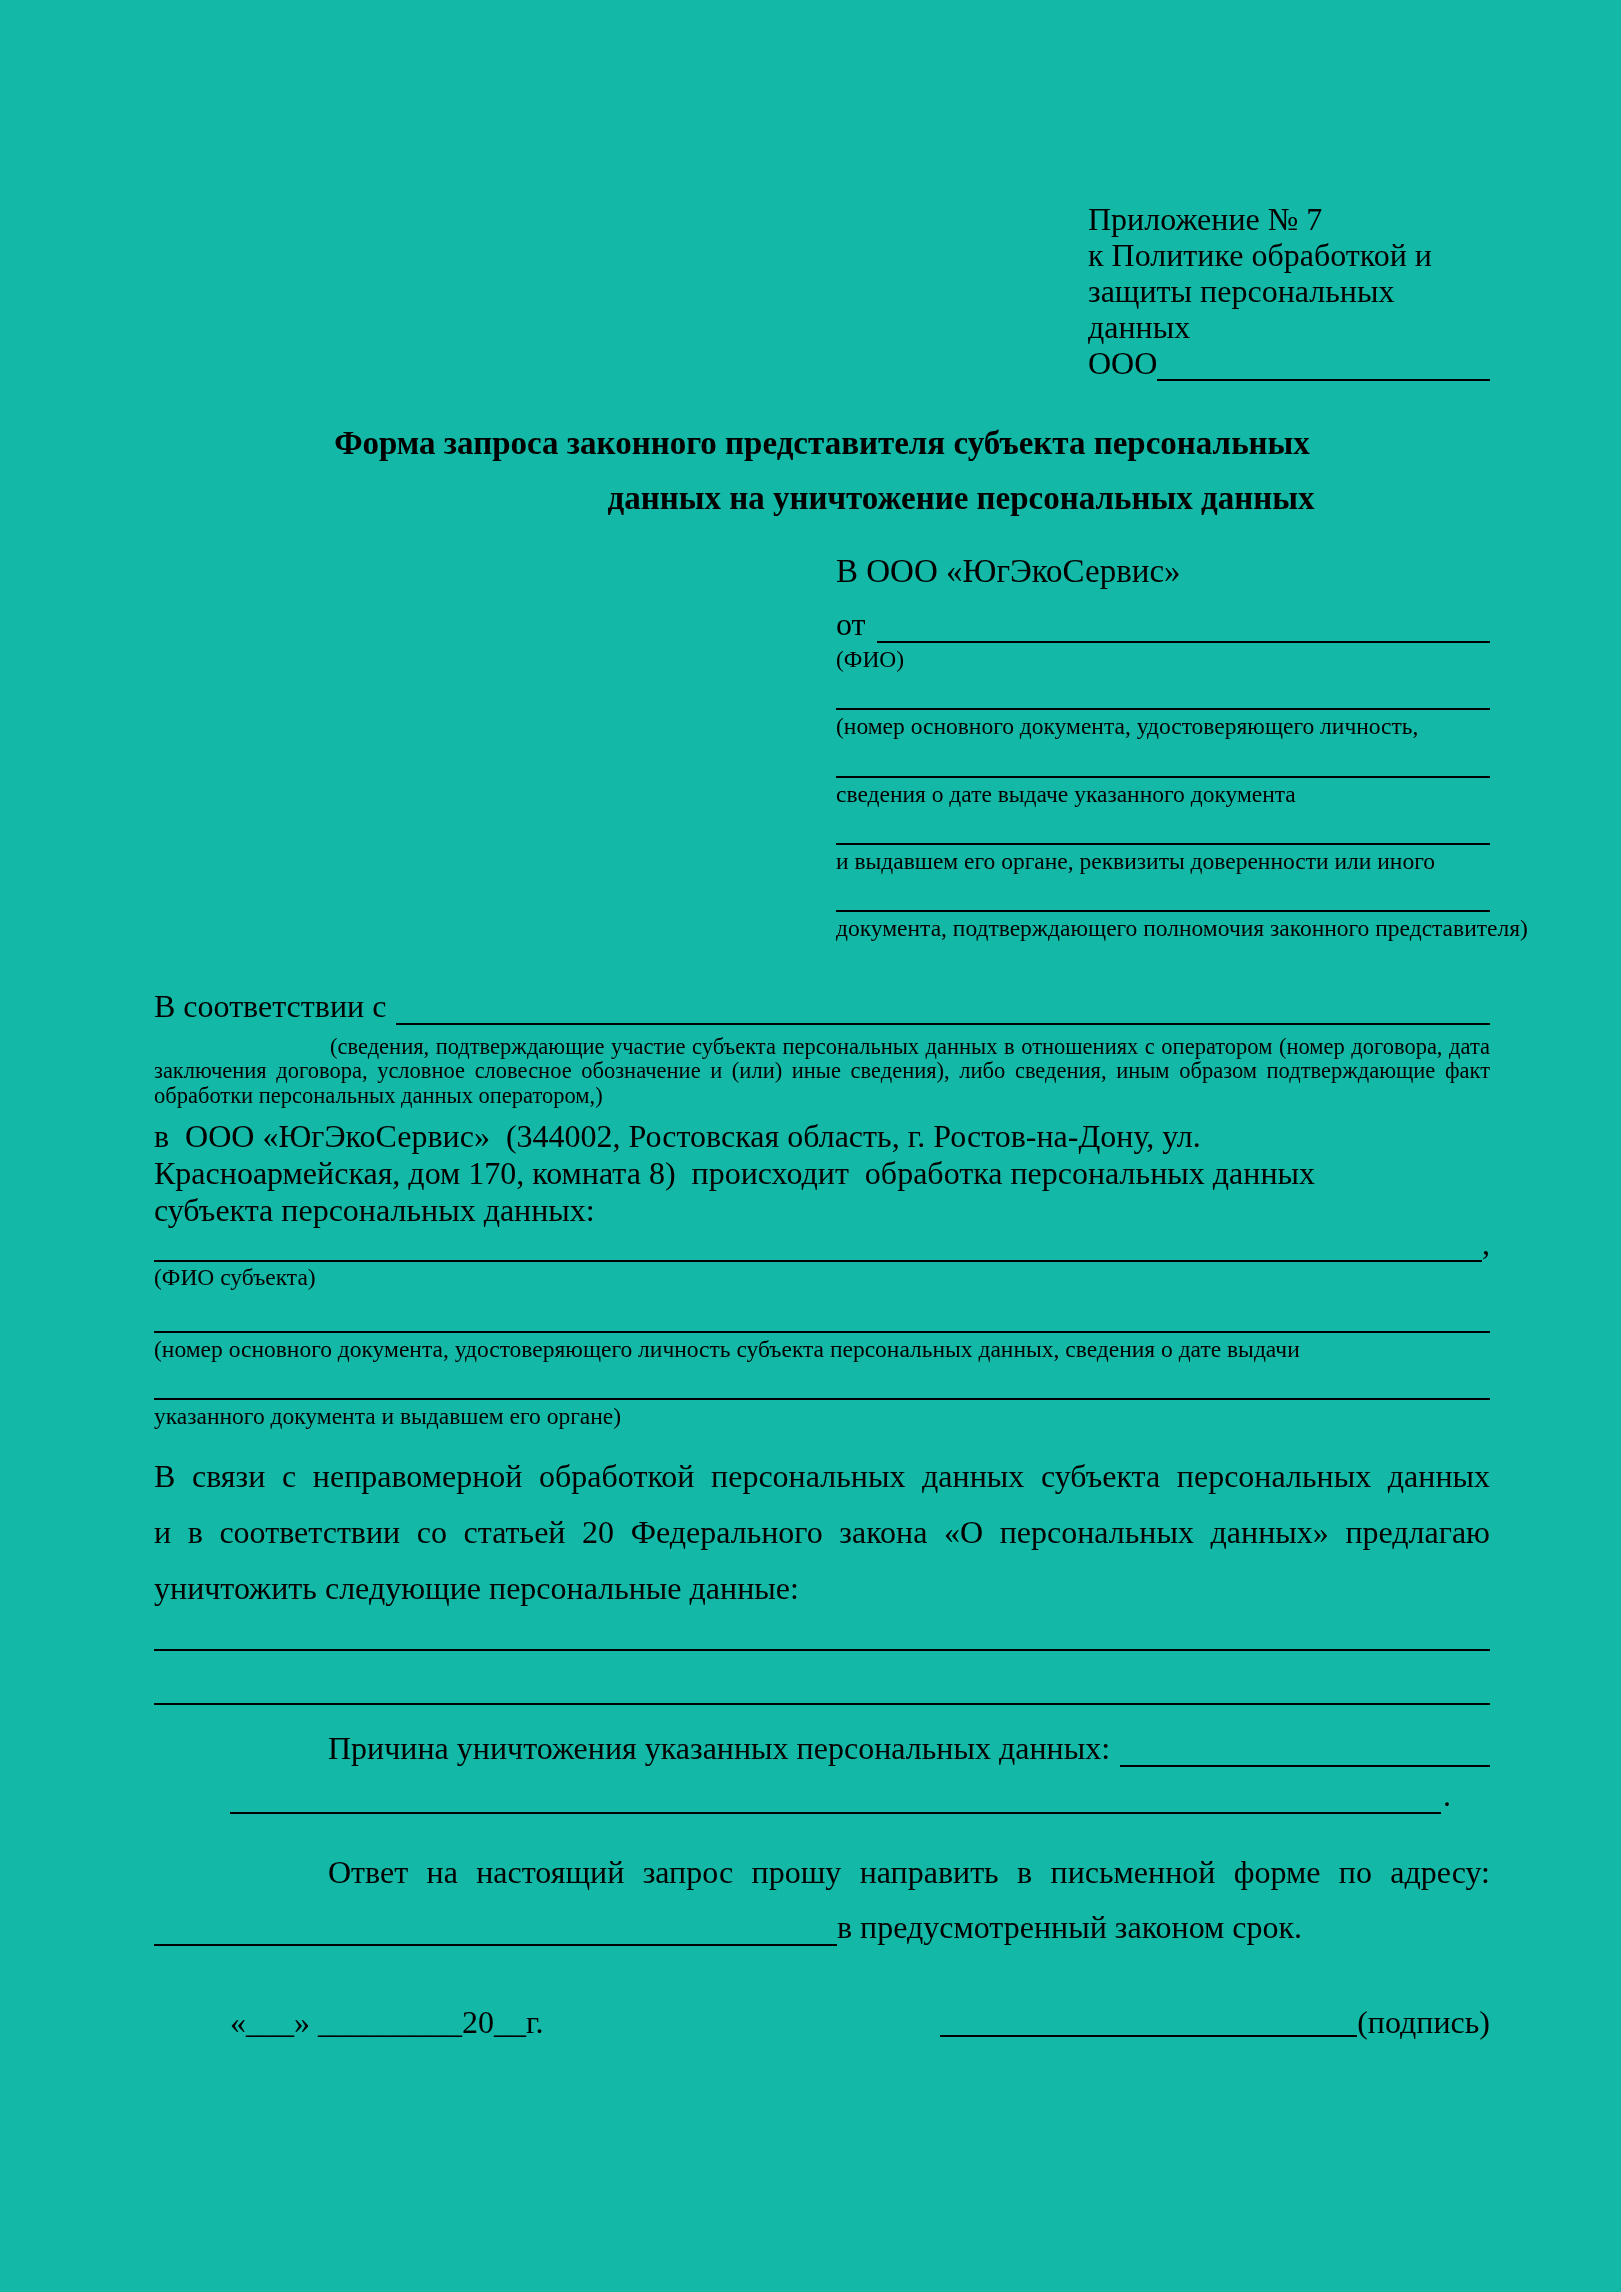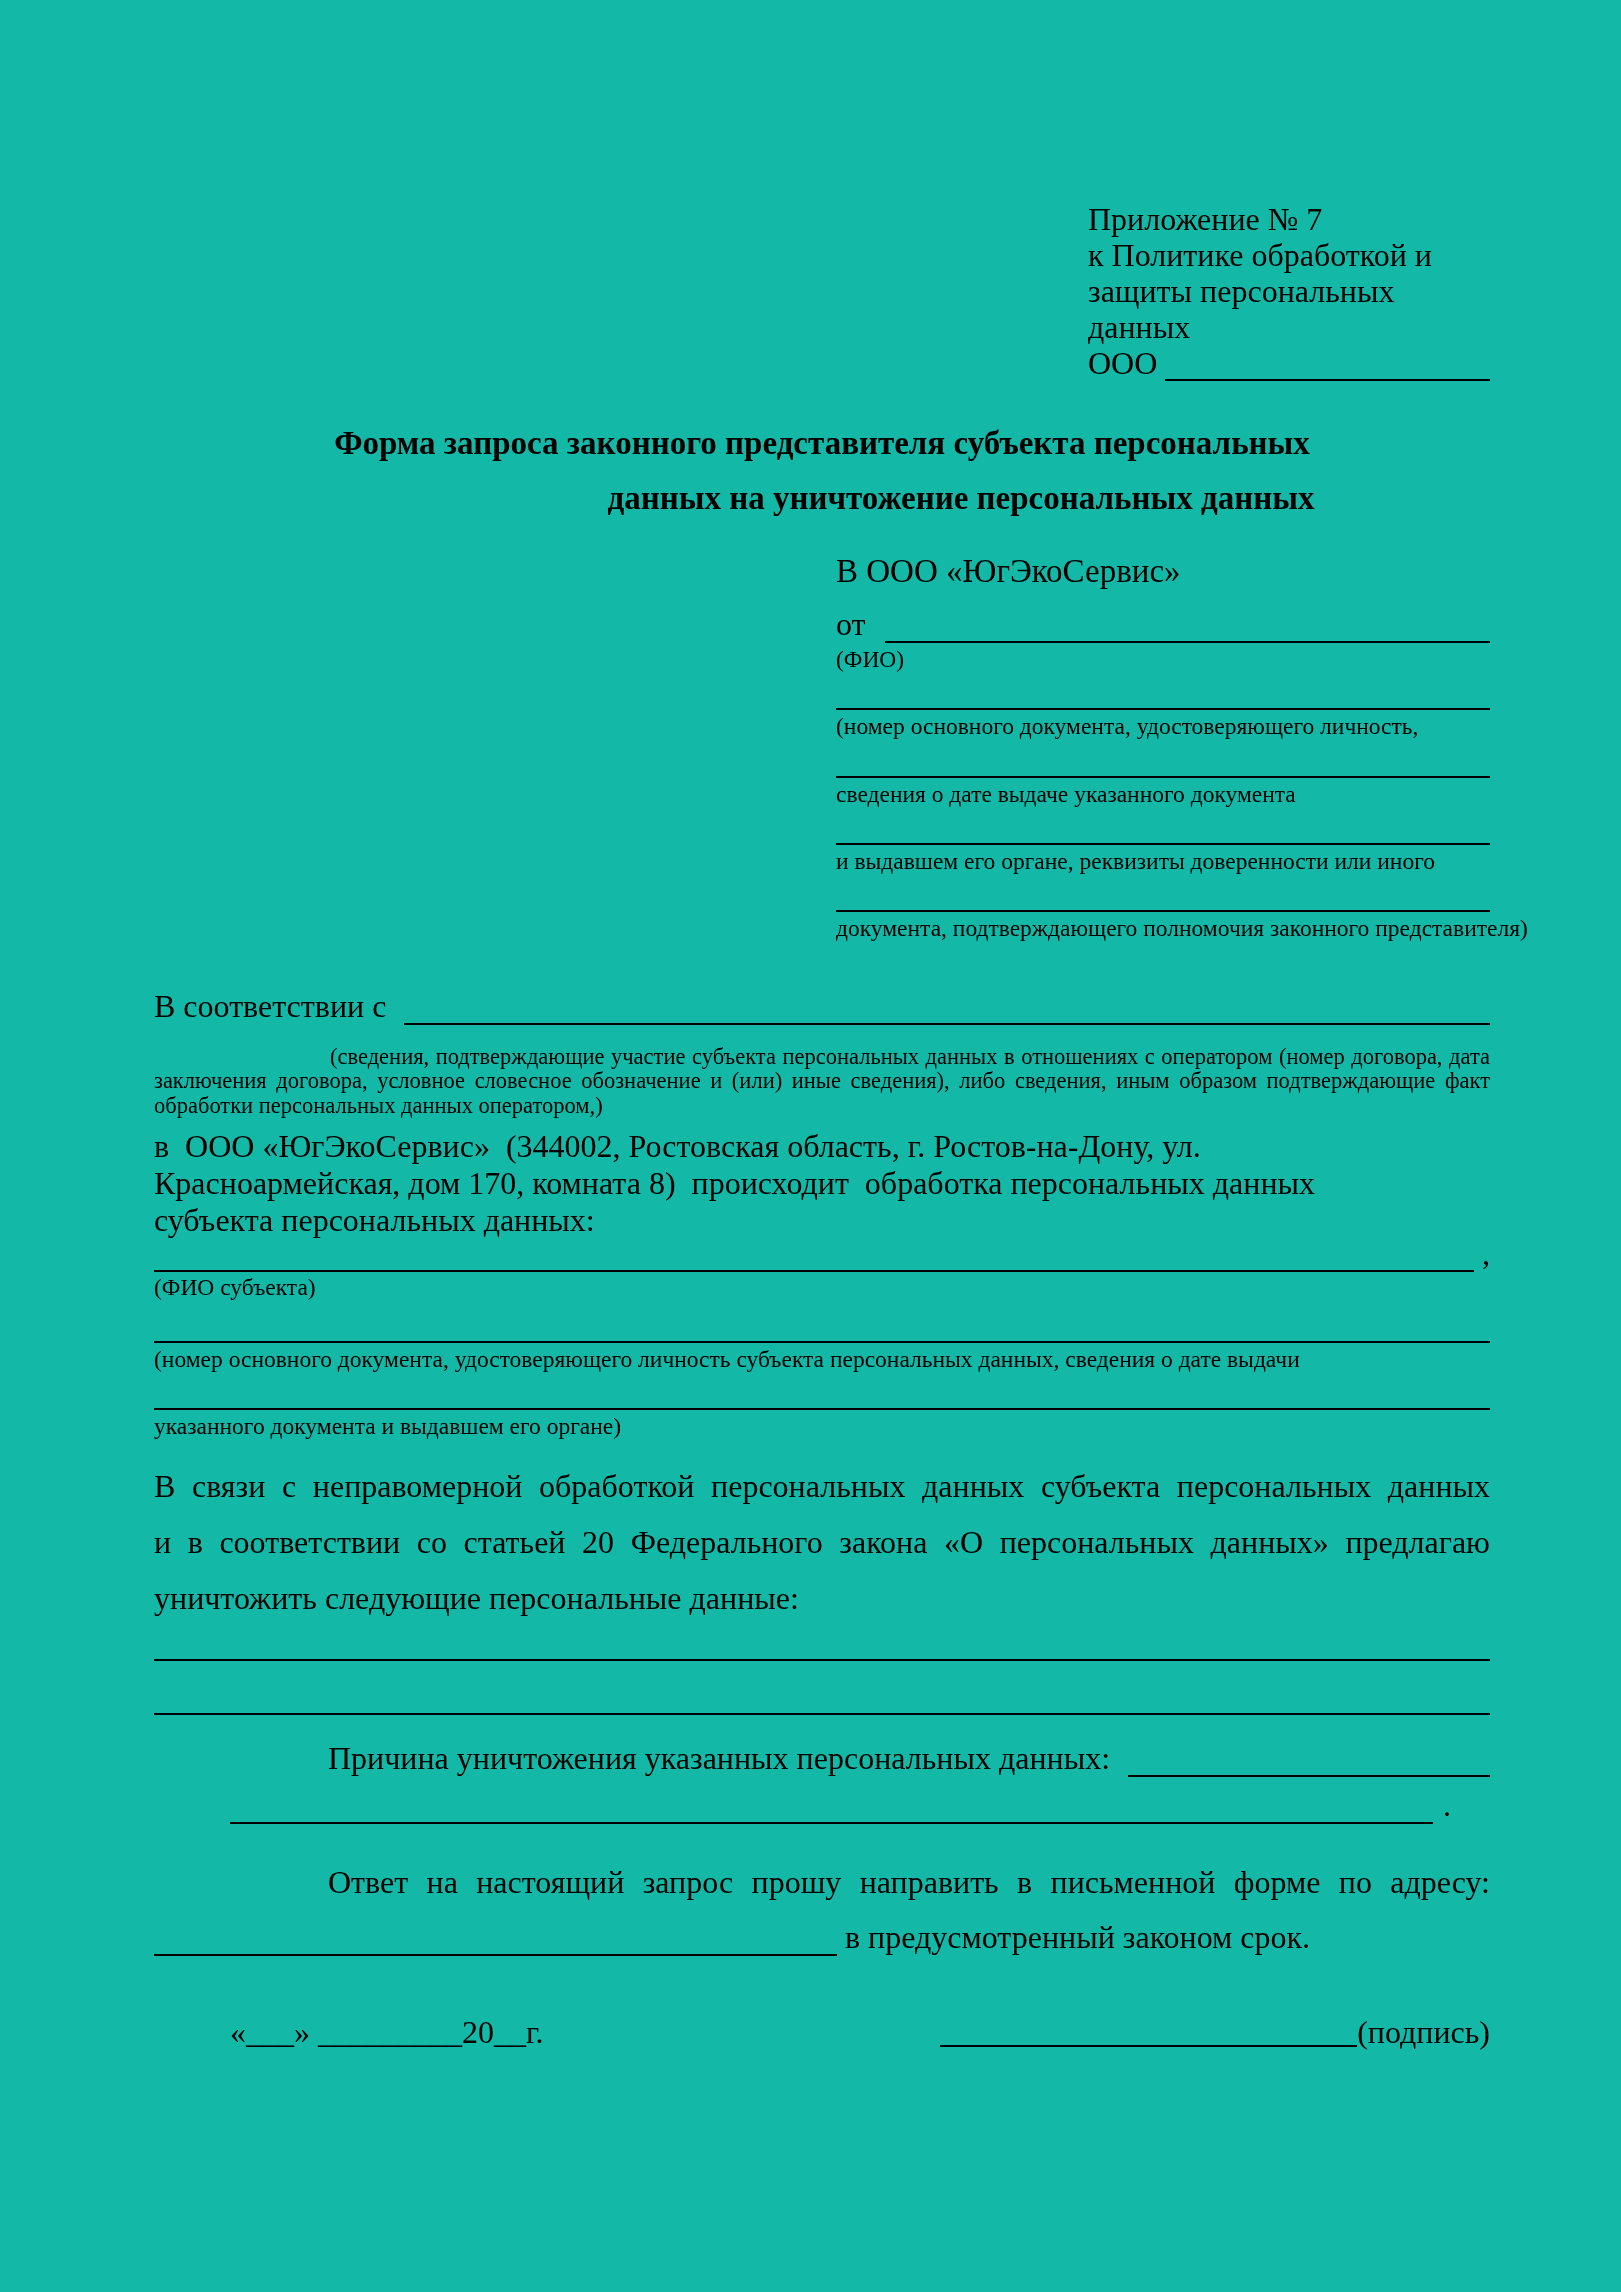--- a/index.html
+++ b/index.html
@@ -9,36 +9,36 @@
     background:#14b8a6;color:#000;
     font-family:"Liberation Serif","DejaVu Serif",serif;
     box-sizing:border-box;
     padding:0 131px 0 154px;
     overflow:hidden;
   }
   .appendix{
     margin-top:201px;margin-left:auto;width:402px;
     font-size:32px;line-height:36px;
   }
-  .row{display:flex;align-items:flex-end;gap:8px;}
+  .row{display:flex;align-items:flex-end;}
   .fill{flex:1 1 auto;border-bottom:2.9px solid #000;}
   .fill.thin{border-bottom-width:2px;}
   .appendix .row{height:36px;}
   .title{margin-top:35px;font-size:33px;font-weight:700;line-height:55px;}
   .title .t1{text-align:center;white-space:nowrap;}
   .title .t2{text-align:center;white-space:nowrap;transform:translateX(139px);}
   .addressee{margin-left:682px;margin-top:25.5px;font-size:32px;}
   .addressee .org{font-size:33px;line-height:39px;}
   .from-row{margin-top:13.7px;height:39px;}
   .from-row .label{margin-right:11.8px;}
   .cap{font-size:23.5px;line-height:27.4px;text-align:left;margin-top:2.9px;white-space:nowrap;}
   .uline{border-bottom:2.9px solid #000;height:0;margin-top:35px;}
   .accordance{margin-top:43px;height:39px;font-size:32px;}
   .accordance .label{margin-right:9.8px;white-space:nowrap;}
-  .note{margin-top:20px;font-size:22.5px;line-height:24.5px;}
+  .note{margin-top:10px;font-size:22.5px;line-height:24.5px;}
   .note .l1{padding-left:176px;}
   .just{text-align:justify;text-align-last:justify;}
   .body-par{margin-top:9.8px;font-size:32px;line-height:37px;}
   .body-line{white-space:pre-wrap;}
   .fio-row{margin-top:13.7px;height:19.6px;font-size:32px;}
   .subject-cap{margin-top:2px;}
   .uline.sub1{margin-top:39px;}
   .uline.sub2{margin-top:35px;}
   .destr{margin-top:17.6px;font-size:32px;line-height:56px;}
   .uline.blank1{margin-top:33px;}

